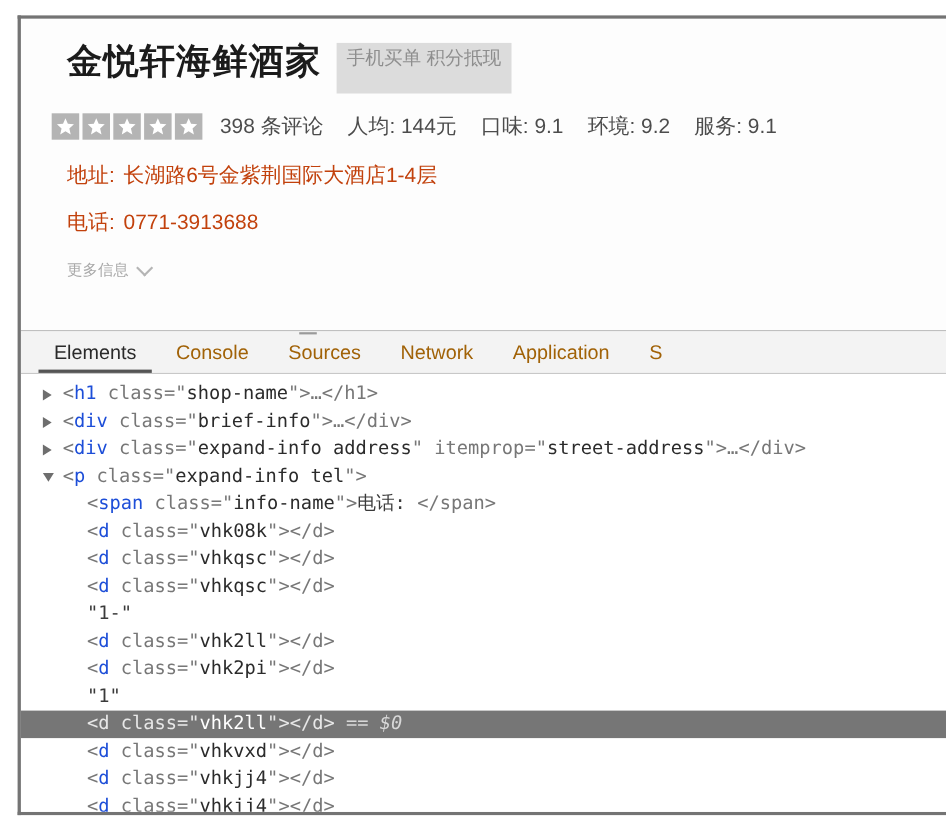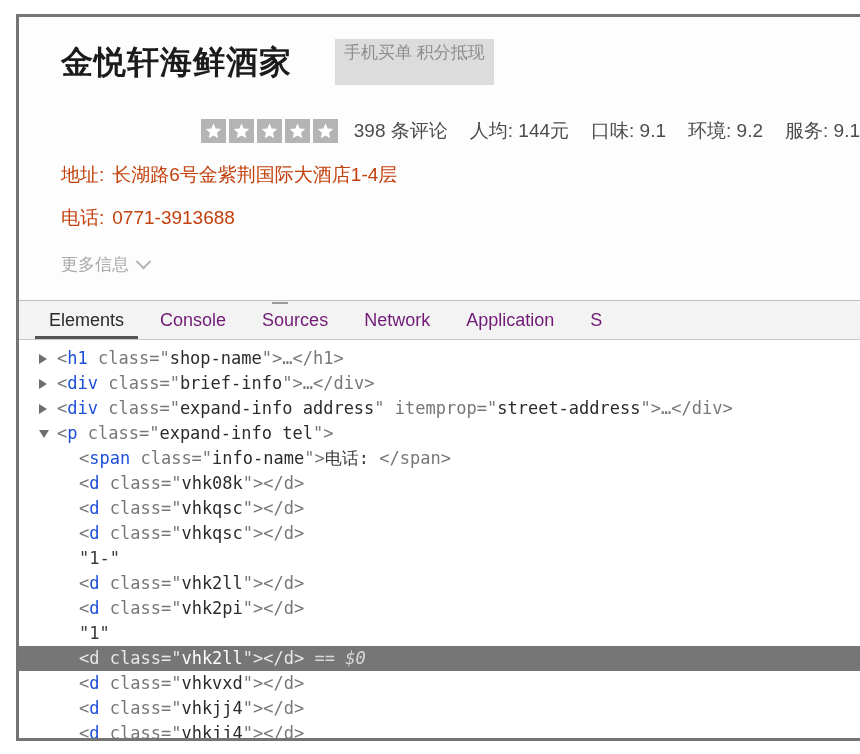--- a/index.html
+++ b/index.html
@@ -30,24 +30,22 @@
   
   .shop-panel {
     position: relative;
     padding: 22px 0 0 0;
     background: #fdfdfd;
     height: 283px;
   }
 
   .shop-title-row {
     display: flex;
-    align-items: center;
     padding-left: 42px;
     height: 46px;
-    gap: 29px;
   }
   .shop-name {
     font-size: 32px;
     font-weight: bold;
     color: #1b1b1b;
     letter-spacing: 1px;
     line-height: 1;
     white-space: nowrap;
   }
   .shop-badge {
@@ -56,25 +54,24 @@
     color: #8e8e8e;
     font-size: 17px;
     padding: 5px 9px 24px 9px;
     white-space: nowrap;
     line-height: 1;
   }
 
   .brief-row {
     display: flex;
     align-items: center;
-    padding-left: 40px;
-    margin-top: 32px;
+    padding-left: 28px;
+    margin-top: 16px;
     height: 28px;
     white-space: nowrap;
-    justify-content: flex-end;
   }
   .stars {
     display: flex;
     gap: 3px;
     margin-right: 16px;
   }
   .star-box {
     width: 25px; height: 24px;
     background: #b4b4b4;
     display: flex;
@@ -95,21 +92,21 @@
     margin-top: 17px;
     font-size: 19px;
     color: #c2410c;
     white-space: nowrap;
   }
   .info-line .label { margin-right: 8px; }
 
   .more-info {
     padding-left: 42px;
     margin-top: 22px;
-    font-size: 17px;
+    font-size: 14px;
     color: #a9a9a9;
     display: flex;
     align-items: center;
     gap: 9px;
     width: max-content;
     cursor: pointer;
   }
   .chev {
     display: inline-block;
     width: 11px; height: 11px;
@@ -132,21 +129,21 @@
     display: flex;
     align-items: stretch;
     overflow: hidden;
     padding-left: 12px;
   }
   .tab {
     display: flex;
     align-items: center;
     padding: 0 18px;
     font-size: 18px;
-    color: #701a75;
+    color: #a16207;
     white-space: nowrap;
     cursor: pointer;
     position: relative;
   }
   .tab.active {
     color: #2a2a2a;
   }
   .tab.active::after {
     content: "";
     position: absolute;

